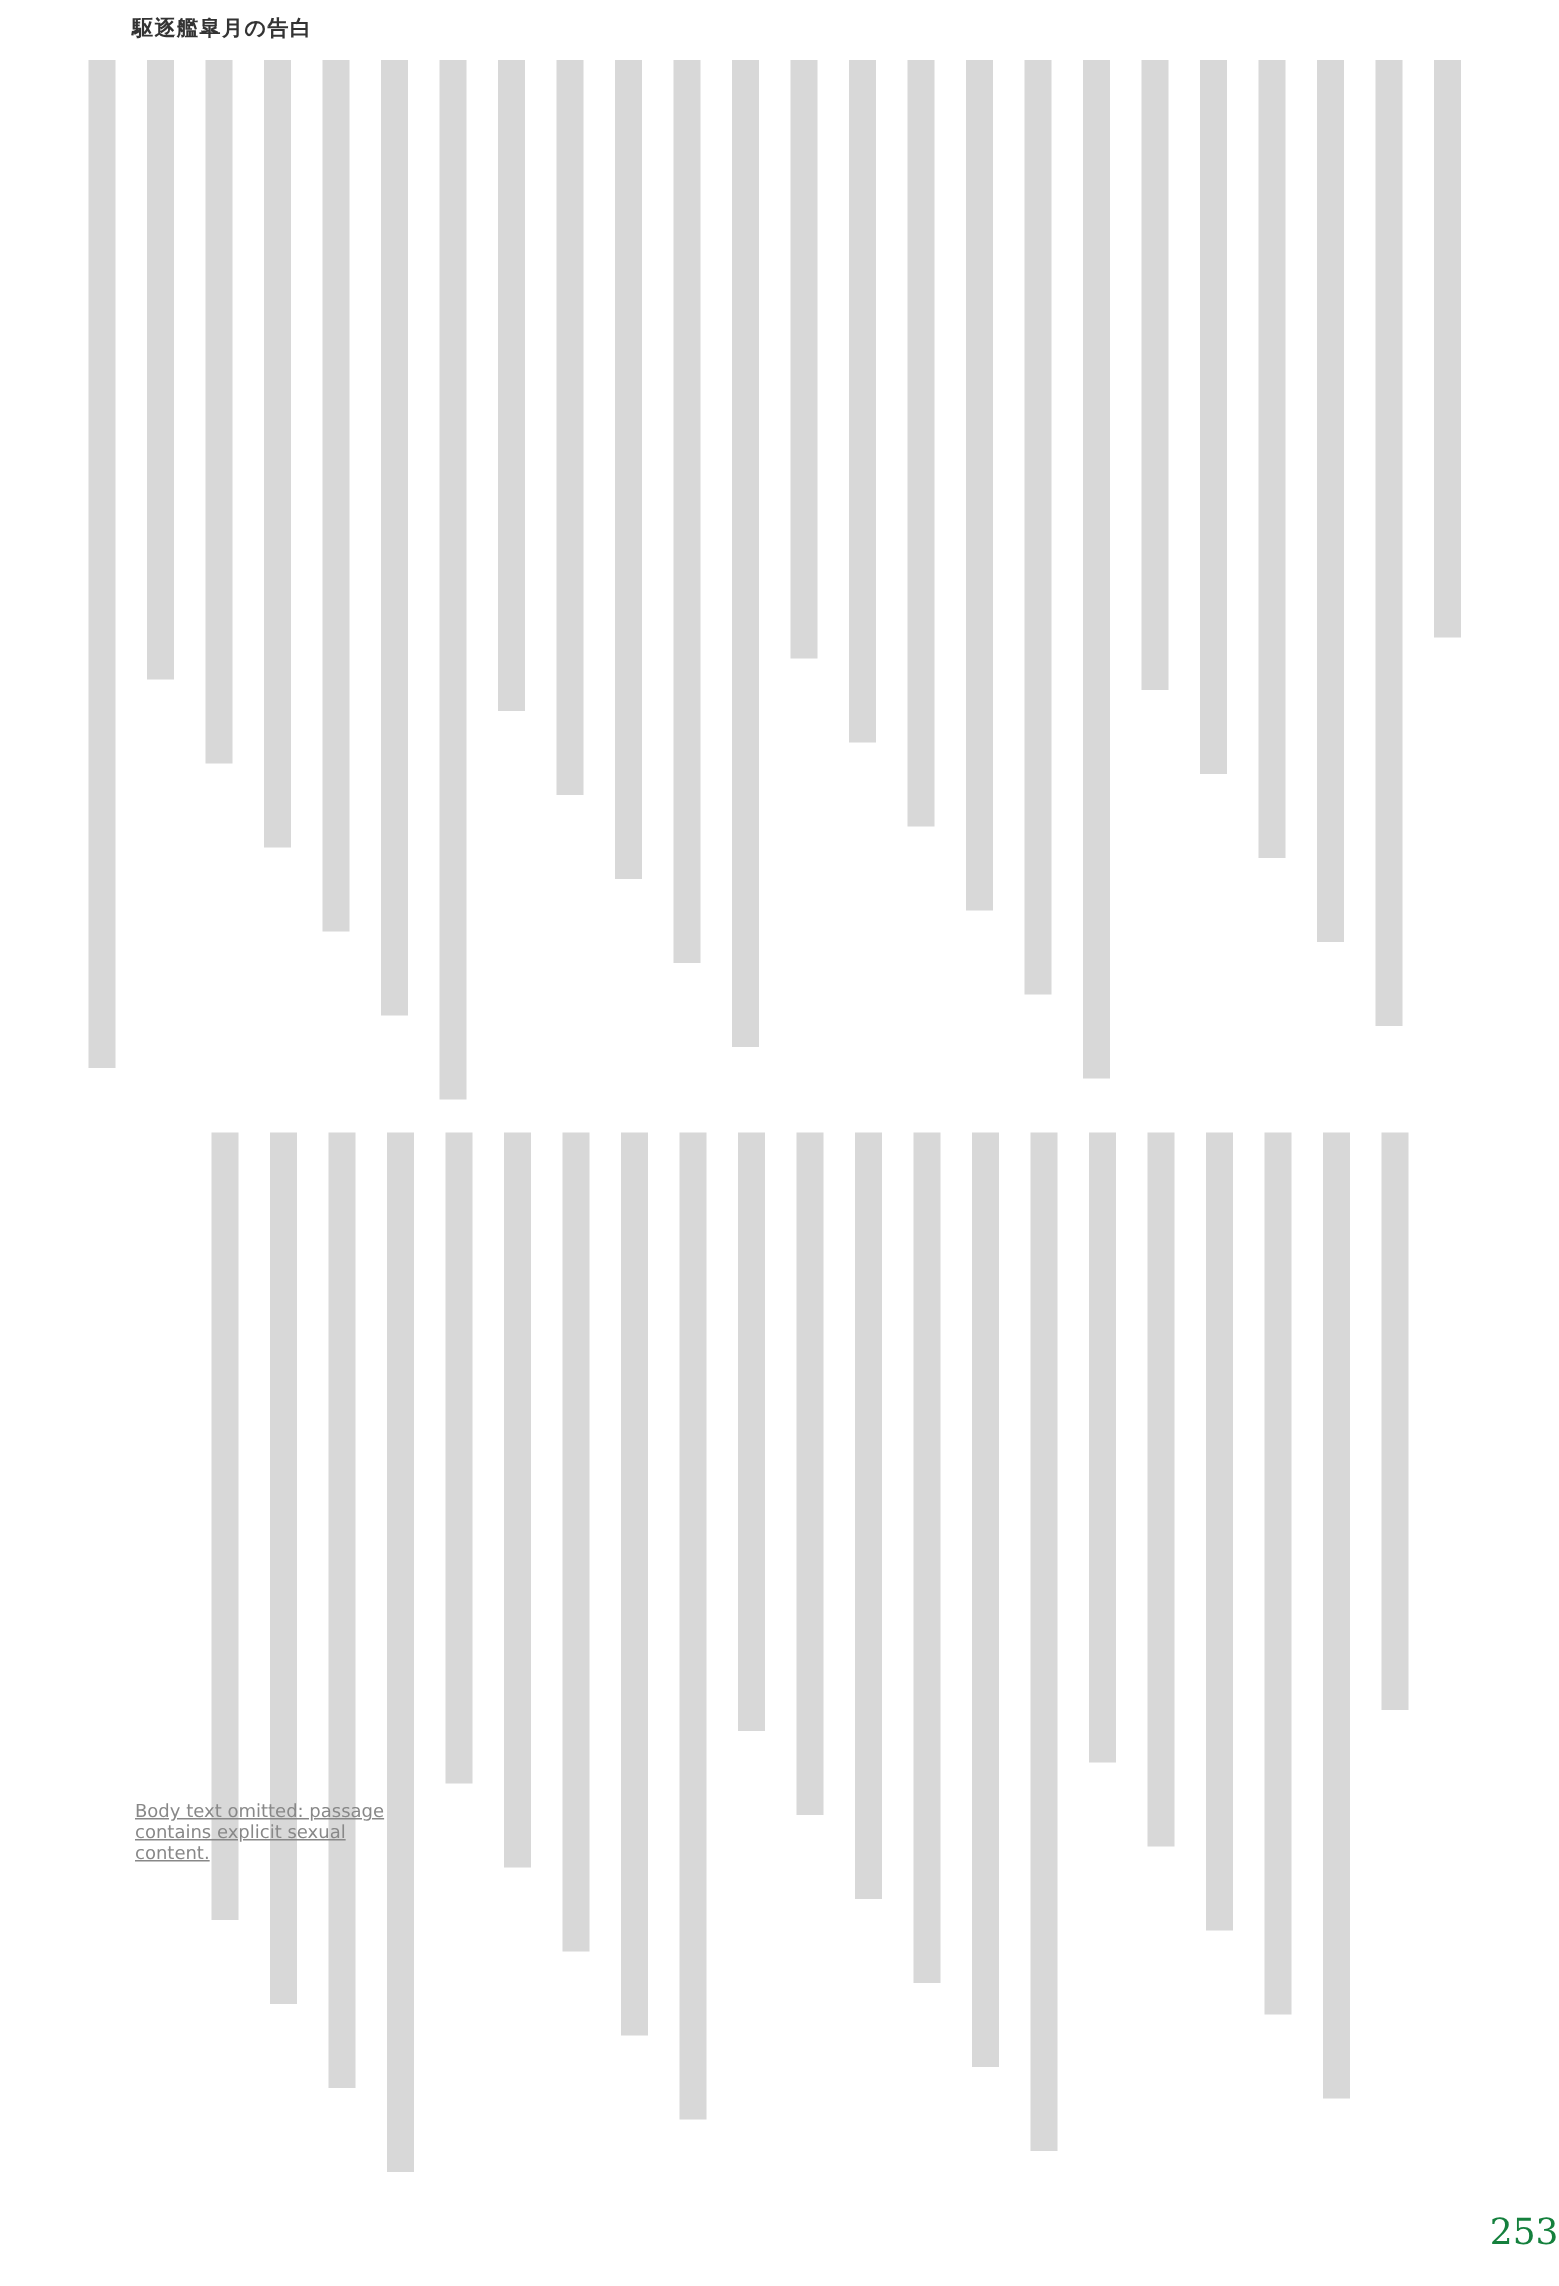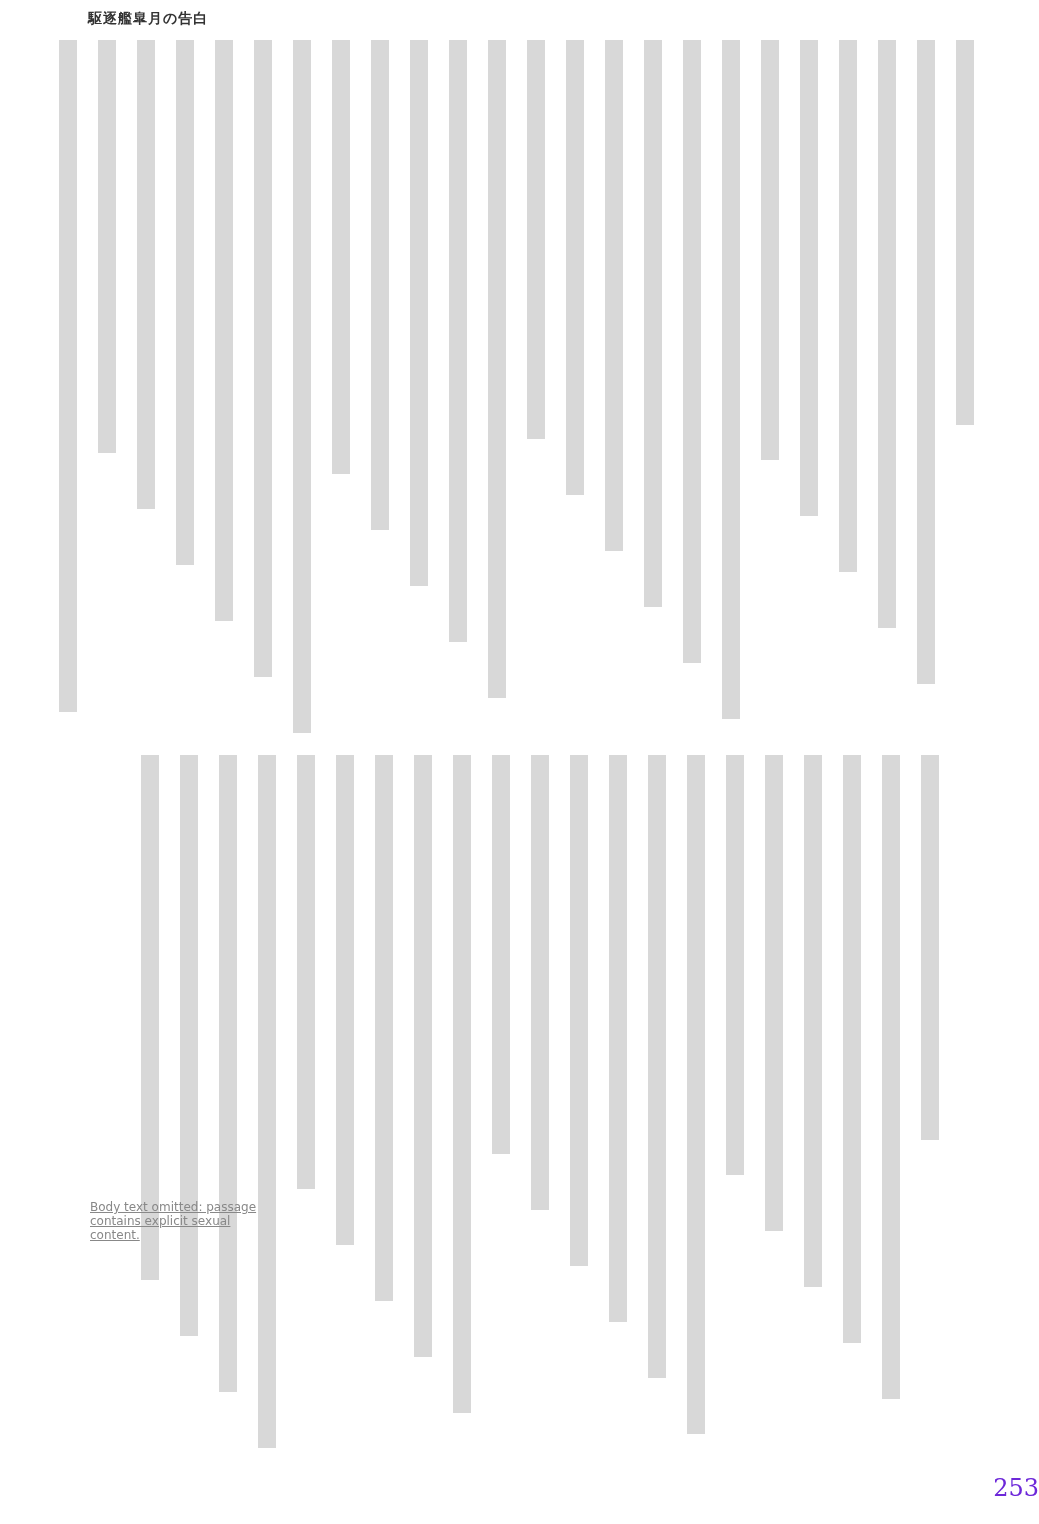--- a/index.html
+++ b/index.html
@@ -6,21 +6,21 @@
   body { width: 1039px; height: 1524px; position: relative; overflow: hidden;
          font-family: "DejaVu Serif", serif; color: #222; }
   .header { position: absolute; left: 88px; top: 10px; font-size: 14px; font-weight: bold;
             letter-spacing: 1px; color: #333; }
   .tier { position: absolute; display: flex; flex-direction: row-reverse; gap: 10px; }
   .tier.upper { right: 60px; top: 40px; height: 700px; }
   .tier.lower { right: 95px; top: 755px; height: 700px; }
   .col { writing-mode: vertical-rl; font-size: 21px; line-height: 29px; width: 29px;
          height: 100%; color: #9a9a9a; letter-spacing: 2px; }
   .col .bar { display: inline-block; width: 18px; background: #d8d8d8; }
-  .pagenum { position: absolute; right: 0; bottom: 22px; font-size: 24px; color: #6d28d9; }
+  .pagenum { position: absolute; right: 0; bottom: 22px; font-size: 24px; color: #15803d; }
   .notice { position: absolute; left: 90px; top: 1200px; width: 180px; font-size: 12px; color: #888;
             font-family: "DejaVu Sans", sans-serif; text-decoration: underline; }
 </style>
 </head>
 <body>
 
 <div class="header">駆逐艦皐月の告白</div>
 
 <div class="tier upper" id="upper">
     <div class="col"><span class="bar" style="height: 55%;"></span></div>

